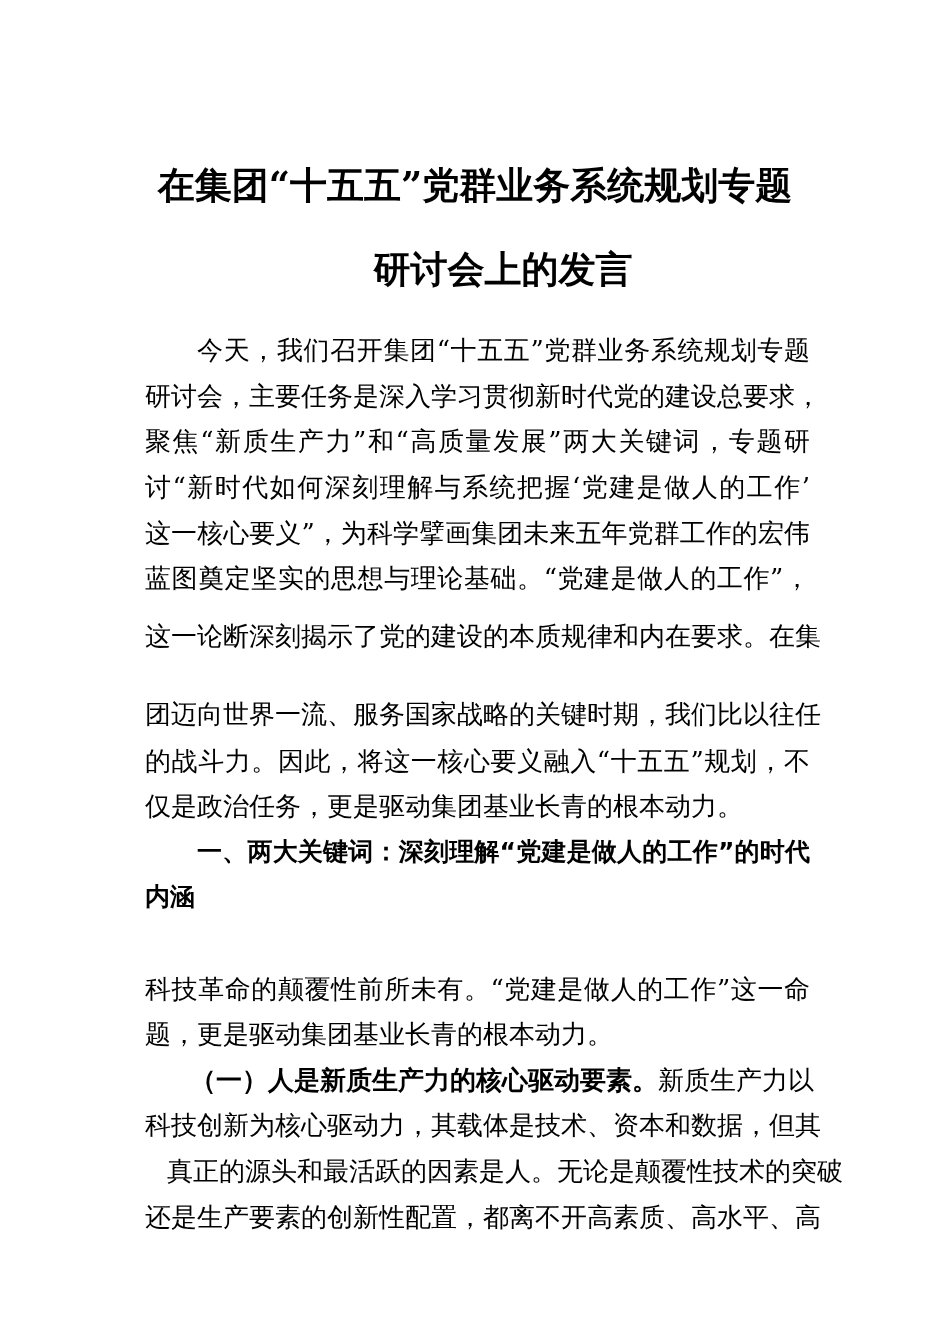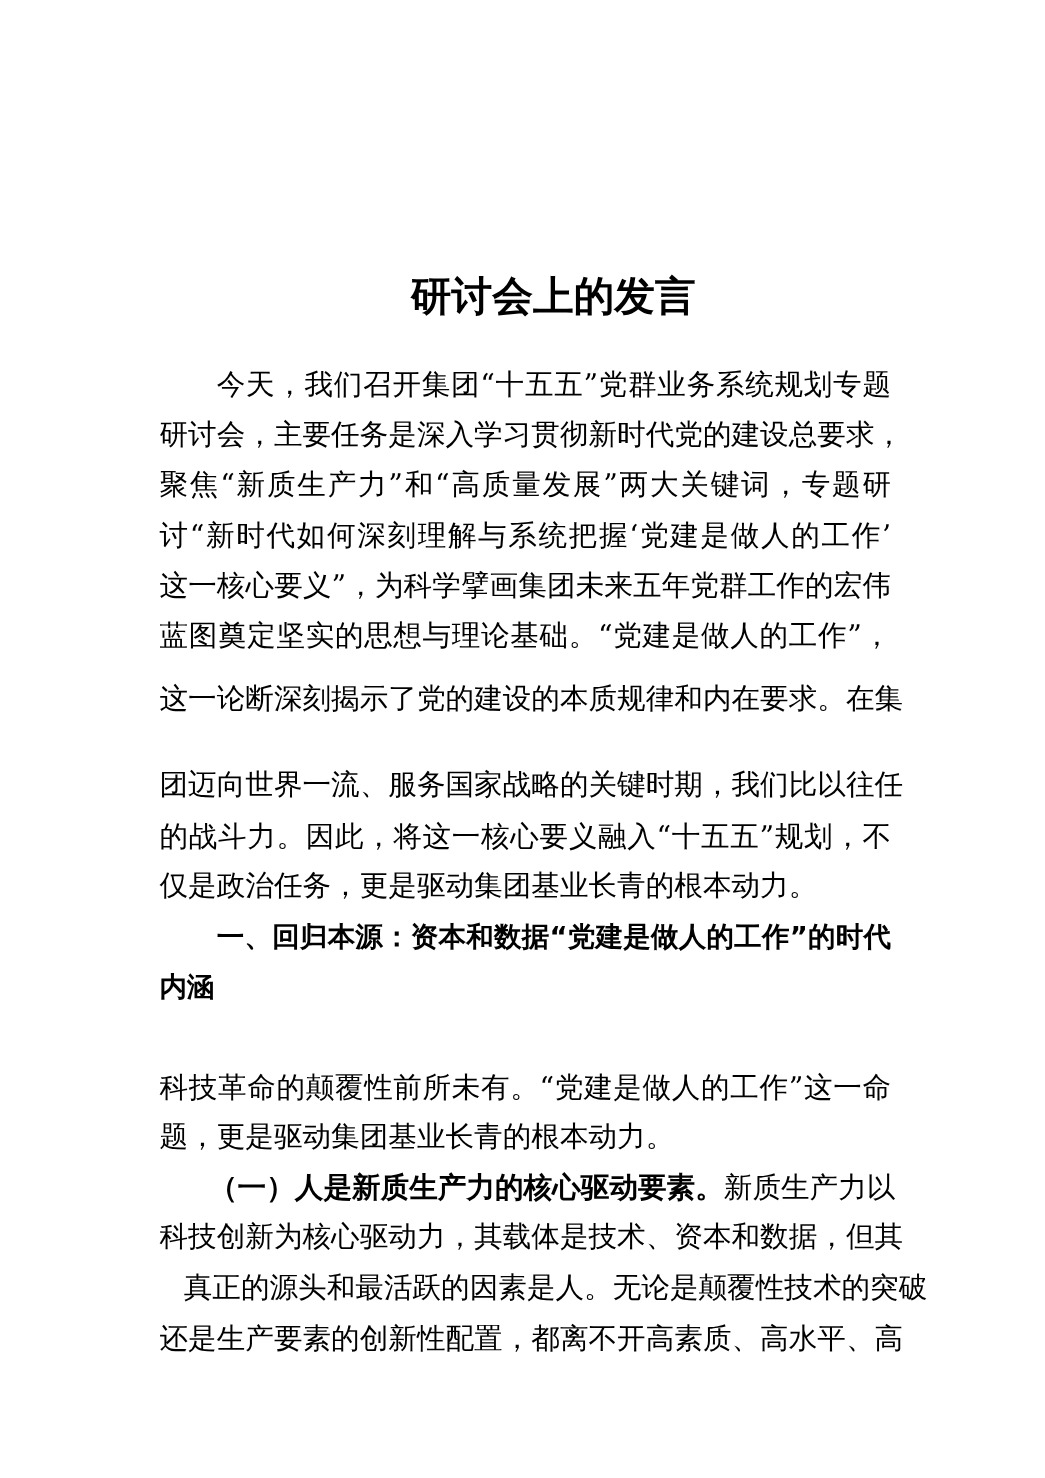--- a/index.html
+++ b/index.html
@@ -58,34 +58,35 @@
     }
     .sub-bold {
       font-weight: bold;
     }
   </style>
 </head>
 <body>
 
 <div class="page">
 
+  <div class="title title-1">在集团“十五五”党群业务系统规划专题</div>
   <div class="title title-2">研讨会上的发言</div>
 
   <div class="line indent" style="top:327px;">今天，我们召开集团“十五五”党群业务系统规划专题</div>
   <div class="line" style="top:373px;">研讨会，主要任务是深入学习贯彻新时代党的建设总要求，</div>
   <div class="line" style="top:418px;">聚焦“新质生产力”和“高质量发展”两大关键词，专题研</div>
   <div class="line" style="top:464px;">讨“新时代如何深刻理解与系统把握‘党建是做人的工作’</div>
   <div class="line" style="top:510px;">这一核心要义”，为科学擘画集团未来五年党群工作的宏伟</div>
   <div class="line" style="top:555px;">蓝图奠定坚实的思想与理论基础。“党建是做人的工作”，</div>
   <div class="line" style="top:601px;margin-top:12px;">这一论断深刻揭示了党的建设的本质规律和内在要求。在集</div>
   <div class="line" style="top:646px;margin-top:45px;">团迈向世界一流、服务国家战略的关键时期，我们比以往任</div>
   <div class="line" style="top:738px;">的战斗力。因此，将这一核心要义融入“十五五”规划，不</div>
   <div class="line last" style="top:783px;">仅是政治任务，更是驱动集团基业长青的根本动力。</div>
 
-  <div class="line indent heading" style="top:829px;">一、回归本源：资本和数据“党建是做人的工作”的时代</div>
+  <div class="line indent heading" style="top:829px;">一、两大关键词：深刻理解“党建是做人的工作”的时代</div>
   <div class="line heading last" style="top:874px;">内涵</div>
 
   <div class="line" style="top:966px;">科技革命的颠覆性前所未有。“党建是做人的工作”这一命</div>
   <div class="line last" style="top:1011px;">题，更是驱动集团基业长青的根本动力。</div>
 
   <div class="line indent" style="top:1057px; left:190px; width:620px; text-align-last:justify;"><span class="sub-bold">（一）人是新质生产力的核心驱动要素。</span><span>新质生产力以</span></div>
   <div class="line" style="top:1102px;">科技创新为核心驱动力，其载体是技术、资本和数据，但其</div>
   <div class="line" style="top:1148px;margin-left:22px;">真正的源头和最活跃的因素是人。无论是颠覆性技术的突破</div>
   <div class="line" style="top:1194px;">还是生产要素的创新性配置，都离不开高素质、高水平、高</div>
 

